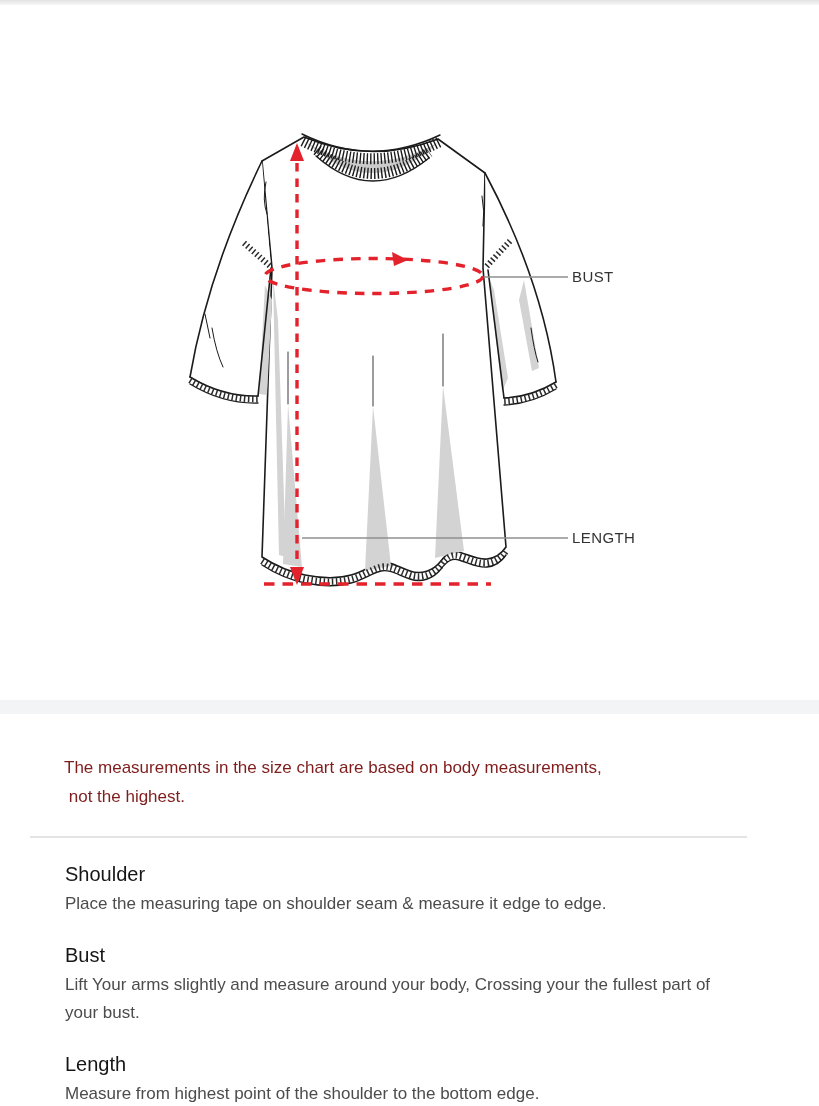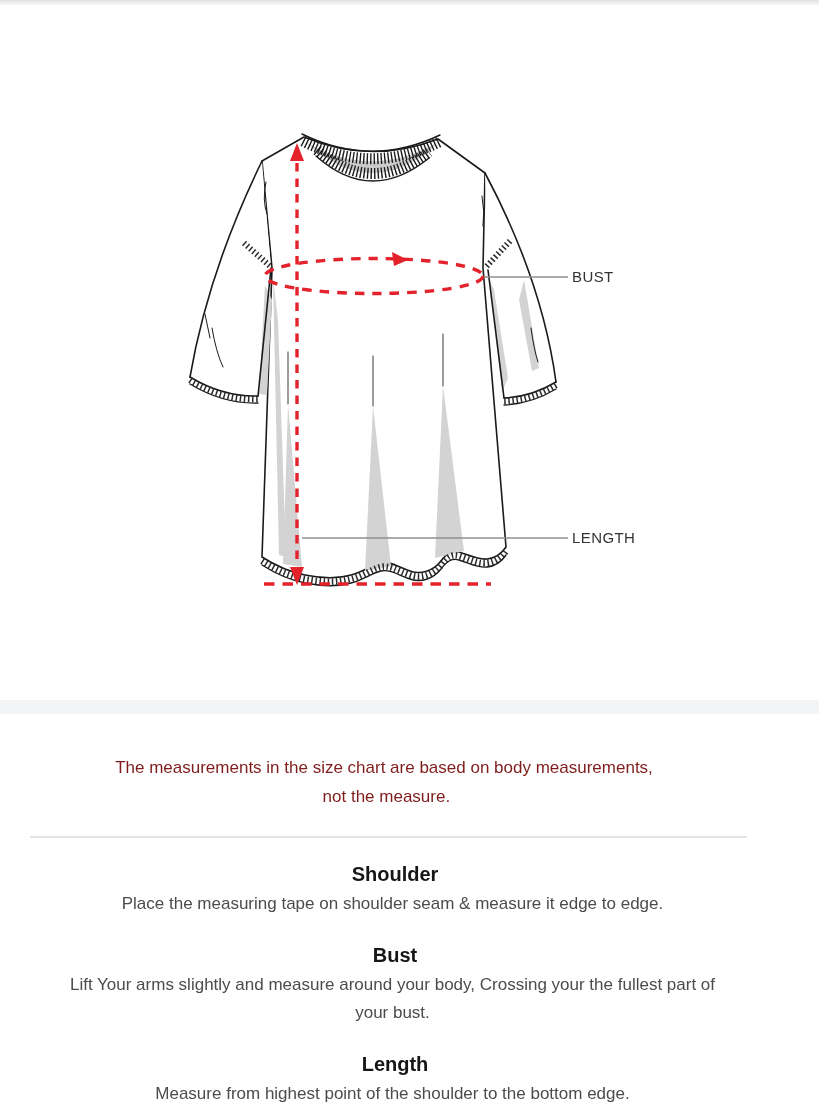--- a/index.html
+++ b/index.html
@@ -1,37 +1,37 @@
 <!DOCTYPE html>
 <html><head>
 <meta charset="utf-8">
 <style>
   html,body{margin:0;padding:0;background:#fff;}
   .page{
     position:relative;width:819px;height:1106px;background:#fff;
-    overflow:hidden;font-family:"Liberation Sans",sans-serif;text-align:center;
+    overflow:hidden;font-family:"Liberation Sans",sans-serif;
   }
   .top-strip{position:absolute;top:0;left:0;width:819px;height:5px;
     background:linear-gradient(#e2e2e2,#f7f7f7);}
   .diagram{position:absolute;top:0;left:0;width:819px;height:700px;}
   .diagram svg{position:absolute;top:0;left:0;}
   .measure-label{
     position:absolute;font-size:15px;color:#333;letter-spacing:.4px;
     font-family:"Liberation Sans",sans-serif;
   }
   .bust-label{left:572px;top:268px;}
   .length-label{left:572px;top:529px;}
   .section-band{position:absolute;top:700px;left:0;width:819px;height:14px;background:#f2f4f5;}
   .note{position:absolute;left:64px;top:753px;width:640px;font-size:17px;
     line-height:29px;color:#7f1d1d;}
   .note div{white-space:pre;}
   .divider{position:absolute;top:836px;left:30px;width:717px;height:2px;background:#e4e4e4;}
   .sections{position:absolute;left:65px;top:860px;width:660px;}
   .msection{margin-bottom:23px;}
-  .msection h3{margin:0;font-size:20px;line-height:28px;font-weight:700;color:#161616;}
+  .msection h3{margin:0;font-size:20px;line-height:28px;font-weight:400;color:#161616;}
   .msection p{margin:2px 0 0 0;font-size:17px;line-height:28px;color:#4c4c4c;max-width:655px;}
 </style>
 </head>
 <body>
 
 <div class="page">
 
   <div class="top-strip"></div>
 
   <div class="diagram">
@@ -125,21 +125,21 @@
     </svg>
 
     <span class="measure-label bust-label">BUST</span>
     <span class="measure-label length-label">LENGTH</span>
   </div>
 
   <div class="section-band"></div>
 
   <div class="note">
     <div>The measurements in the size chart are based on body measurements,</div>
-    <div> not the measure.</div>
+    <div> not the highest.</div>
   </div>
 
   <div class="divider"></div>
 
   <div class="sections">
     <div class="msection">
       <h3>Shoulder</h3>
       <p>Place the measuring tape on shoulder seam &amp; measure it edge to edge.</p>
     </div>
     <div class="msection">

